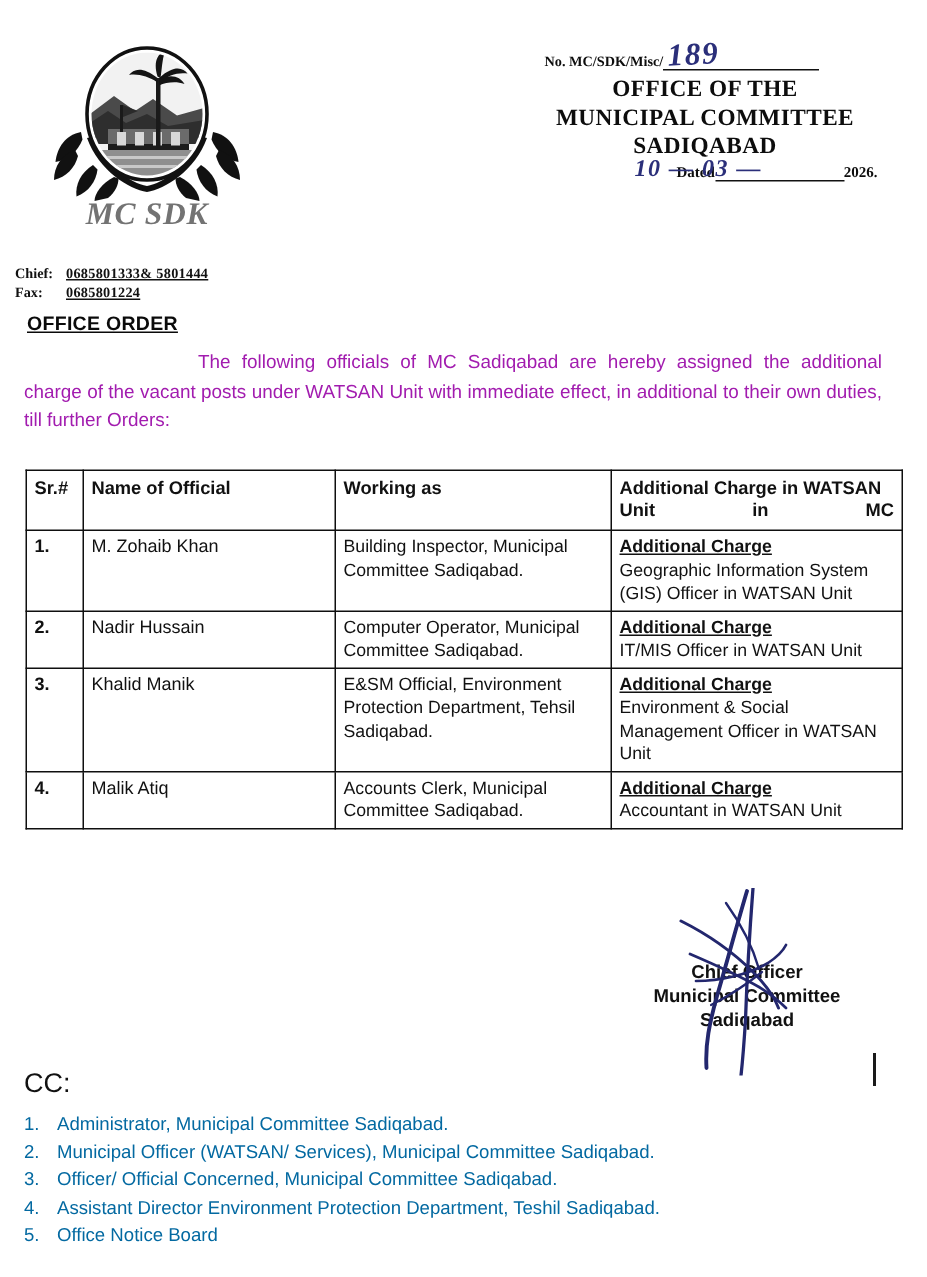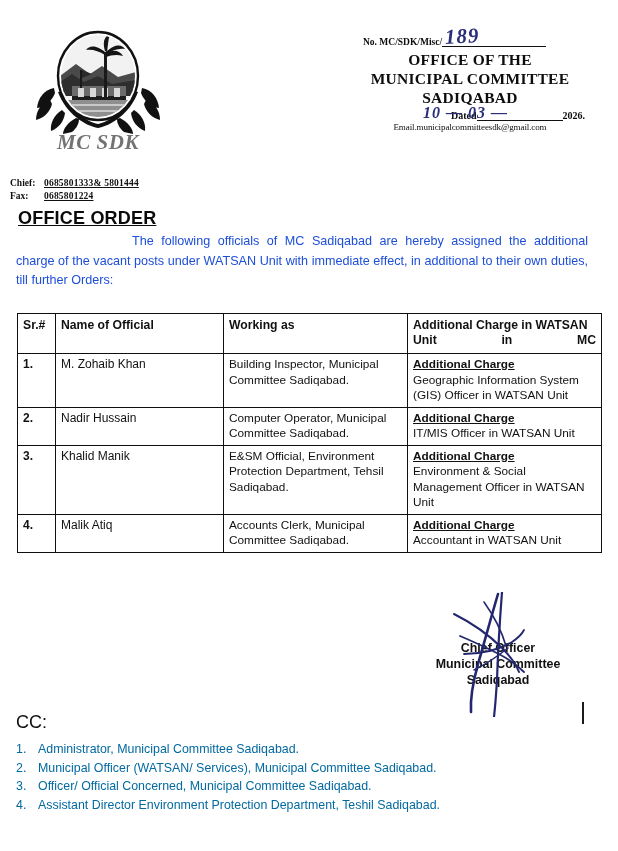--- a/index.html
+++ b/index.html
@@ -137,35 +137,35 @@
     letter-spacing: -0.1px;
     white-space: nowrap;
     text-align: center;
   }
 
   
   .order-title {
     position: absolute;
     left: 18px;
     top: 208px;
-    font-size: 18px;
+    font-size: 13px;
     font-weight: bold;
     text-decoration: underline;
     letter-spacing: 0.2px;
   }
 
   .body-text {
     position: absolute;
     left: 16px;
     top: 232px;
     width: 572px;
     font-size: 12.6px;
     line-height: 19.5px;
     text-align: justify;
-    color: #1d4ed8;
+    color: #a21caf;
   }
   .body-indent { display: inline-block; width: 116px; }
 
   
   .order-table {
     position: absolute;
     left: 17px;
     top: 313px;
     width: 585px;
     border-collapse: collapse;
@@ -340,21 +340,20 @@
         <span>No. MC/SDK/Misc/</span><span class="ref-fill"></span>
         <span class="hand ref-number">189</span>
       </div>
       <div class="office-line">OFFICE OF THE</div>
       <div class="office-line">MUNICIPAL COMMITTEE</div>
       <div class="office-line">SADIQABAD</div>
       <div class="dated-line">
         <span>Dated</span><span class="dated-fill"></span><span>2026.</span>
         <span class="hand dated-hand">10 — 03 —</span>
       </div>
-      <div class="email-line">Email.municipalcommitteesdk@gmail.com</div>
     </div>
   </div>
 
   <div class="order-title">OFFICE ORDER</div>
 
   <div class="body-text">
     <span class="body-indent"></span><span>The following officials of MC Sadiqabad are hereby assigned the additional charge of the vacant posts under WATSAN Unit with immediate effect, in additional to their own duties, till further Orders:</span>
   </div>
 
   <table class="order-table">
@@ -437,16 +436,19 @@
     </div>
     <div class="cc-item">
       <span class="cc-num">2.</span><span>Municipal Officer (WATSAN/ Services), Municipal Committee Sadiqabad.</span>
     </div>
     <div class="cc-item">
       <span class="cc-num">3.</span><span>Officer/ Official Concerned, Municipal Committee Sadiqabad.</span>
     </div>
     <div class="cc-item">
       <span class="cc-num">4.</span><span>Assistant Director Environment Protection Department, Teshil Sadiqabad.</span>
     </div>
+    <div class="cc-item">
+      <span class="cc-num">5.</span><span>Office Notice Board</span>
+    </div>
   </div>
 
   <div class="edge-mark"></div>
 </div>
 
 </body></html>

